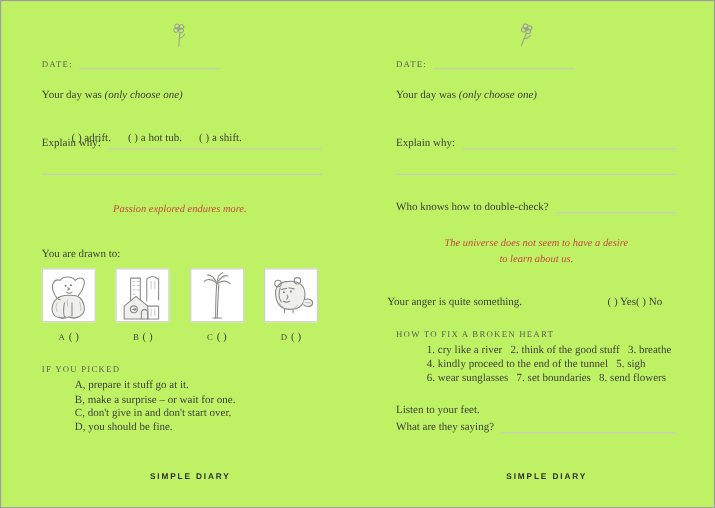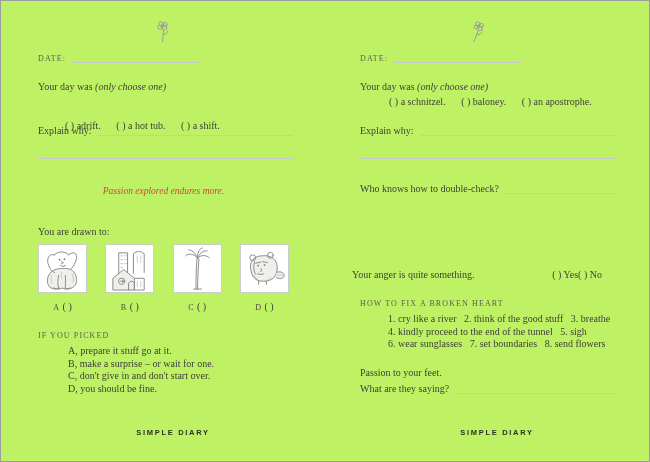--- a/index.html
+++ b/index.html
@@ -179,53 +179,52 @@
       </svg>
     </div>
 
     <div class="abs flexrow" style="left:35px;top:50px;width:162px;">
       <span class="caps">DATE:</span>
       <span class="fill-line"></span>
     </div>
 
     <div class="abs body-text" style="left:35px;top:80px;"><span>Your day was </span><span class="qualifier">(only choose one)</span></div>
 
-    <div class="abs body-text" style="left:64px;top:95px;">
-      <span class="option">( ) a schnitzel.</span>
-      <span class="option">( ) baloney.</span>
-      <span class="option">( ) an apostrophe.</span>
-    </div>
 
     <div class="abs flexrow body-text" style="left:35px;top:123px;width:255px;">
       <span>Explain why:</span>
       <span class="fill-line"></span>
     </div>
 
     <div class="abs rule" style="left:35px;top:157px;width:255px;"></div>
 
     <div class="abs flexrow body-text" style="left:35px;top:181px;width:255px;">
       <span>Who knows how to double-check?</span>
       <span class="fill-line"></span>
     </div>
 
+    <div class="abs quote" style="left:20px;top:215px;width:285px;">
+      <div>The universe does not seem to have a desire</div>
+      <div>to learn about us.</div>
+    </div>
 
     <div class="abs flexrow body-text" style="left:27px;top:268px;width:250px;">
       <span>Your anger is quite something.</span>
       <span class="yesno"><span>( ) Yes</span><span>( ) No</span></span>
     </div>
 
     <div class="abs caps" style="left:35px;top:298px;">HOW TO FIX A BROKEN HEART</div>
 
     <div class="abs list" style="left:63px;top:312px;">
       <div>1. cry like a river   2. think of the good stuff   3. breathe</div>
       <div>4. kindly proceed to the end of the tunnel   5. sigh</div>
       <div>6. wear sunglasses   7. set boundaries   8. send flowers</div>
     </div>
 
-    <div class="abs body-text" style="left:35px;top:366px;">Passion to your feet.</div>
+    <div class="abs body-text" style="left:35px;top:366px;">Listen to your feet.</div>
 
     <div class="abs flexrow body-text" style="left:35px;top:381px;width:255px;">
       <span>What are they saying?</span>
       <span class="fill-line"></span>
     </div>
 
     <div class="abs footer" style="left:0;top:427px;">SIMPLE DIARY</div>
   </div>
 
 </div>

